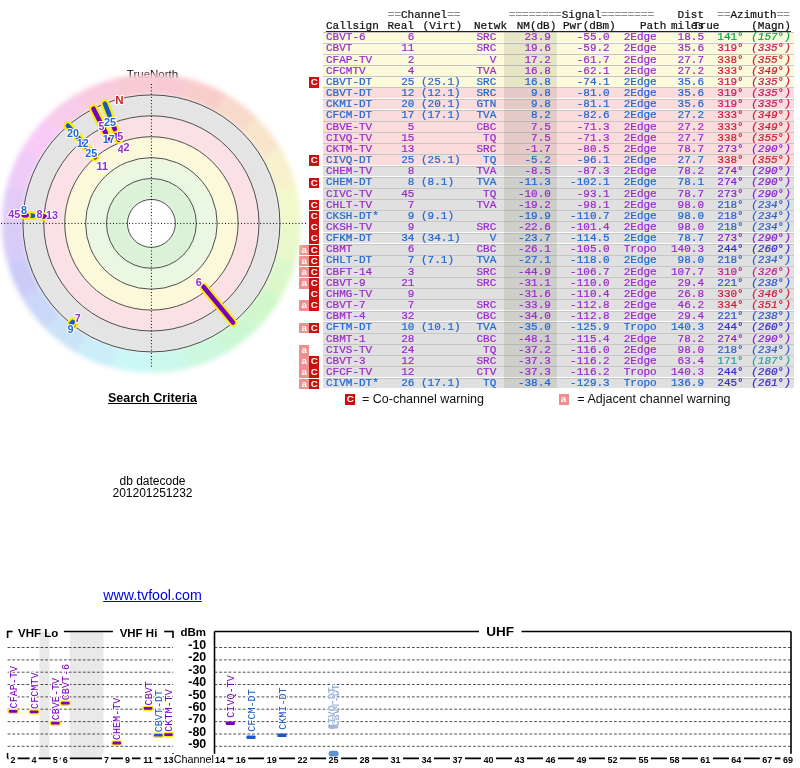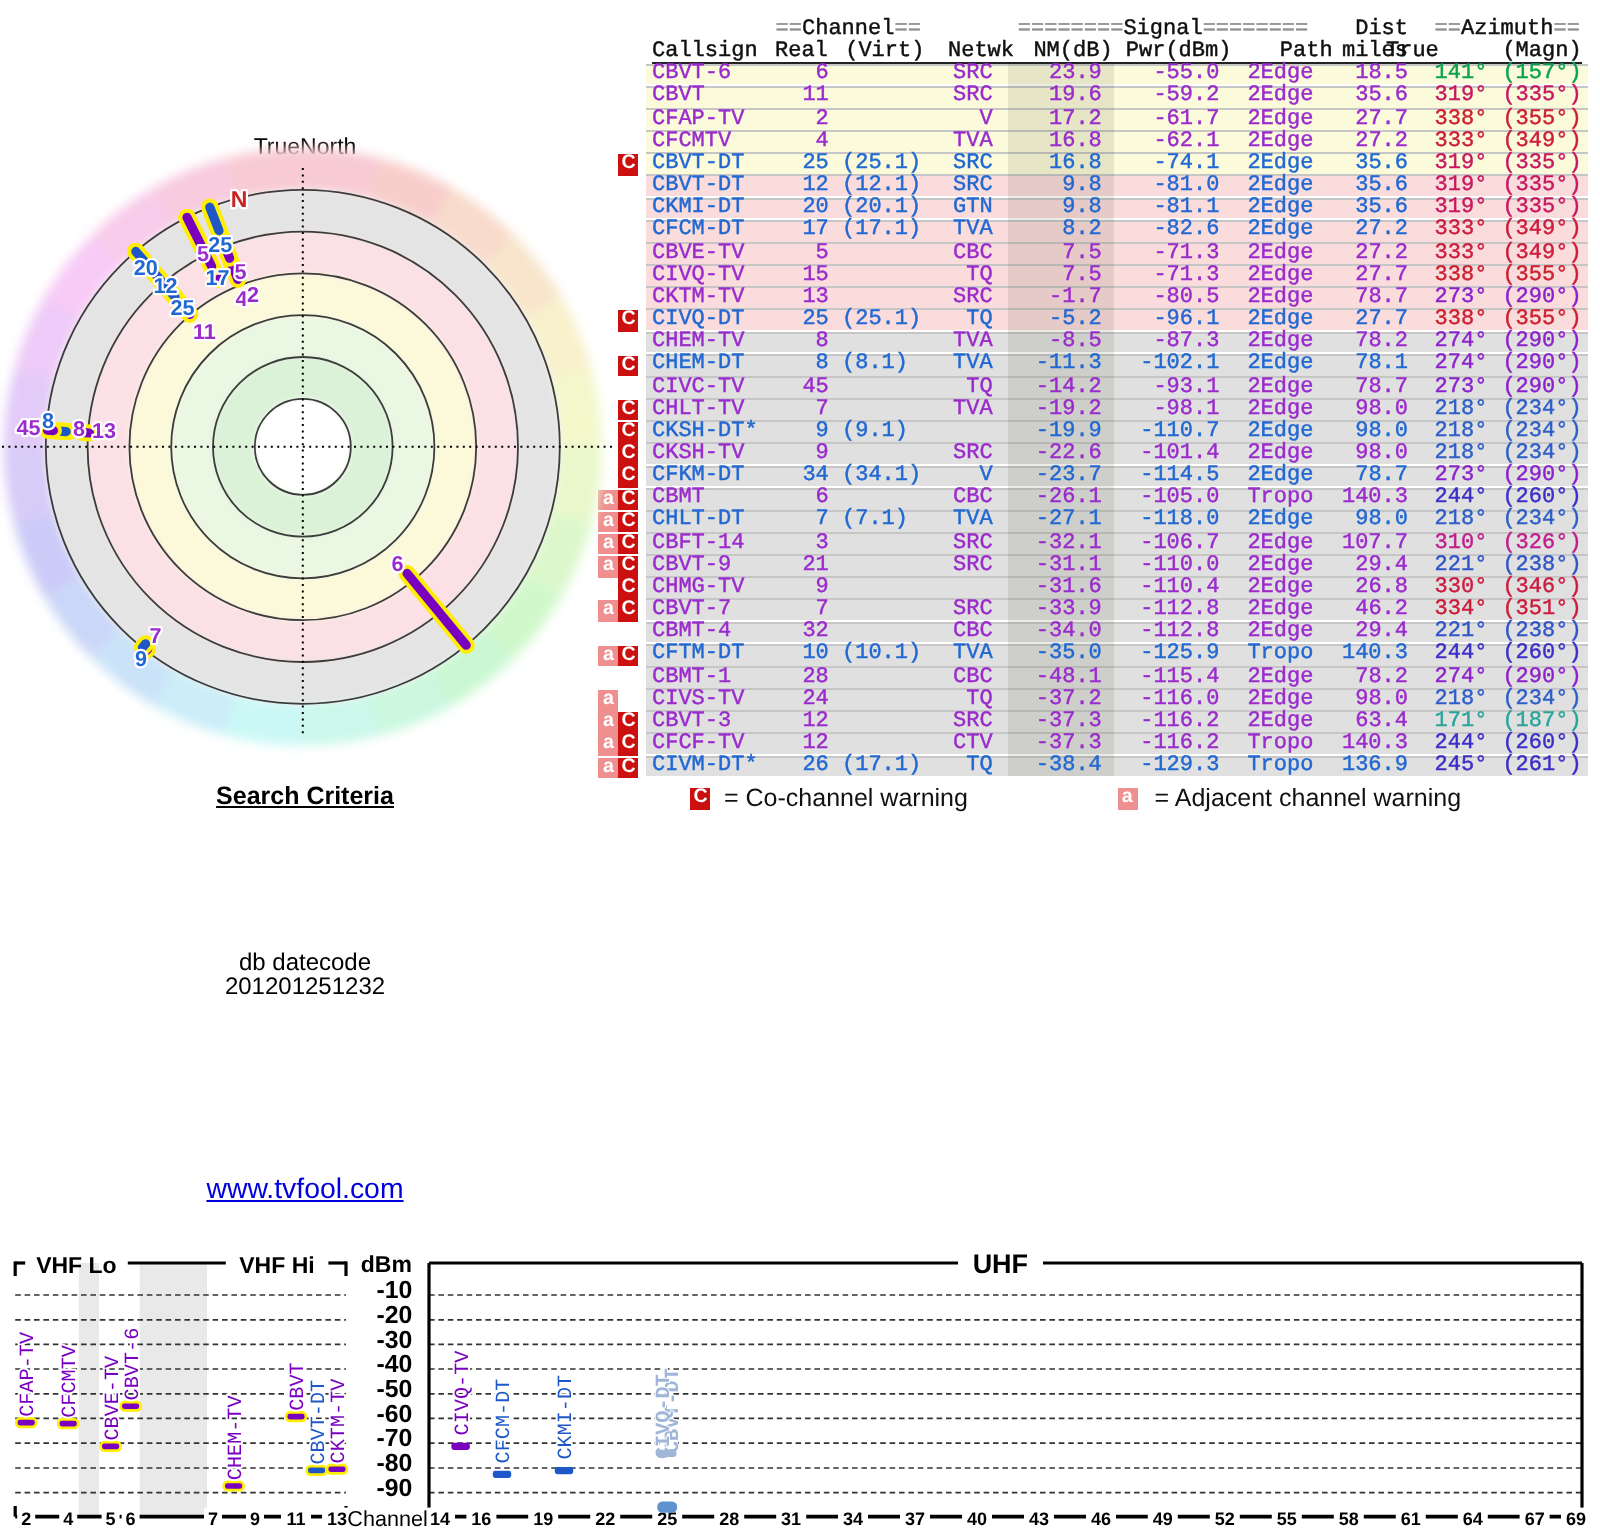--- a/index.html
+++ b/index.html
@@ -219,28 +219,28 @@
 <span style="color:#2268d2">16.8</span>
 <span style="color:#2268d2">9.8</span>
 <span style="color:#2268d2">9.8</span>
 <span style="color:#2268d2">8.2</span>
 <span style="color:#9a2bcc">7.5</span>
 <span style="color:#9a2bcc">7.5</span>
 <span style="color:#9a2bcc">-1.7</span>
 <span style="color:#2268d2">-5.2</span>
 <span style="color:#9a2bcc">-8.5</span>
 <span style="color:#2268d2">-11.3</span>
-<span style="color:#9a2bcc">-14.2</span>
+<span style="color:#9a2bcc">-10.0</span>
 <span style="color:#9a2bcc">-19.2</span>
 <span style="color:#2268d2">-19.9</span>
 <span style="color:#9a2bcc">-22.6</span>
 <span style="color:#2268d2">-23.7</span>
 <span style="color:#9a2bcc">-26.1</span>
 <span style="color:#2268d2">-27.1</span>
-<span style="color:#9a2bcc">-32.1</span>
+<span style="color:#9a2bcc">-44.9</span>
 <span style="color:#9a2bcc">-31.1</span>
 <span style="color:#9a2bcc">-31.6</span>
 <span style="color:#9a2bcc">-33.9</span>
 <span style="color:#9a2bcc">-34.0</span>
 <span style="color:#2268d2">-35.0</span>
 <span style="color:#9a2bcc">-48.1</span>
 <span style="color:#9a2bcc">-37.2</span>
 <span style="color:#9a2bcc">-37.3</span>
 <span style="color:#9a2bcc">-37.3</span>
 <span style="color:#2268d2">-38.4</span></pre>
@@ -365,21 +365,21 @@
 <span style="color:#2f55c8">221°</span>
 <span style="color:#cc1c40">330°</span>
 <span style="color:#cc1c3a">334°</span>
 <span style="color:#2f55c8">221°</span>
 <span style="color:#3b2fc8">244°</span>
 <span style="color:#8d22cc">274°</span>
 <span style="color:#2e5ec8">218°</span>
 <span style="color:#2aa49b">171°</span>
 <span style="color:#3b2fc8">244°</span>
 <span style="color:#3c2cc8">245°</span></pre>
-<pre class="mono" style="top:32.32px;left:751.20px;"><span style="color:#0ca24e">(157°)</span>
+<pre class="mono" style="top:32.32px;left:751.20px;font-style:italic;"><span style="color:#0ca24e">(157°)</span>
 <span style="color:#c81860">(335°)</span>
 <span style="color:#cc2030">(355°)</span>
 <span style="color:#cc1c3c">(349°)</span>
 <span style="color:#c81860">(335°)</span>
 <span style="color:#c81860">(335°)</span>
 <span style="color:#c81860">(335°)</span>
 <span style="color:#cc1c3c">(349°)</span>
 <span style="color:#cc1c3c">(349°)</span>
 <span style="color:#cc2030">(355°)</span>
 <span style="color:#8a22cc">(290°)</span>

